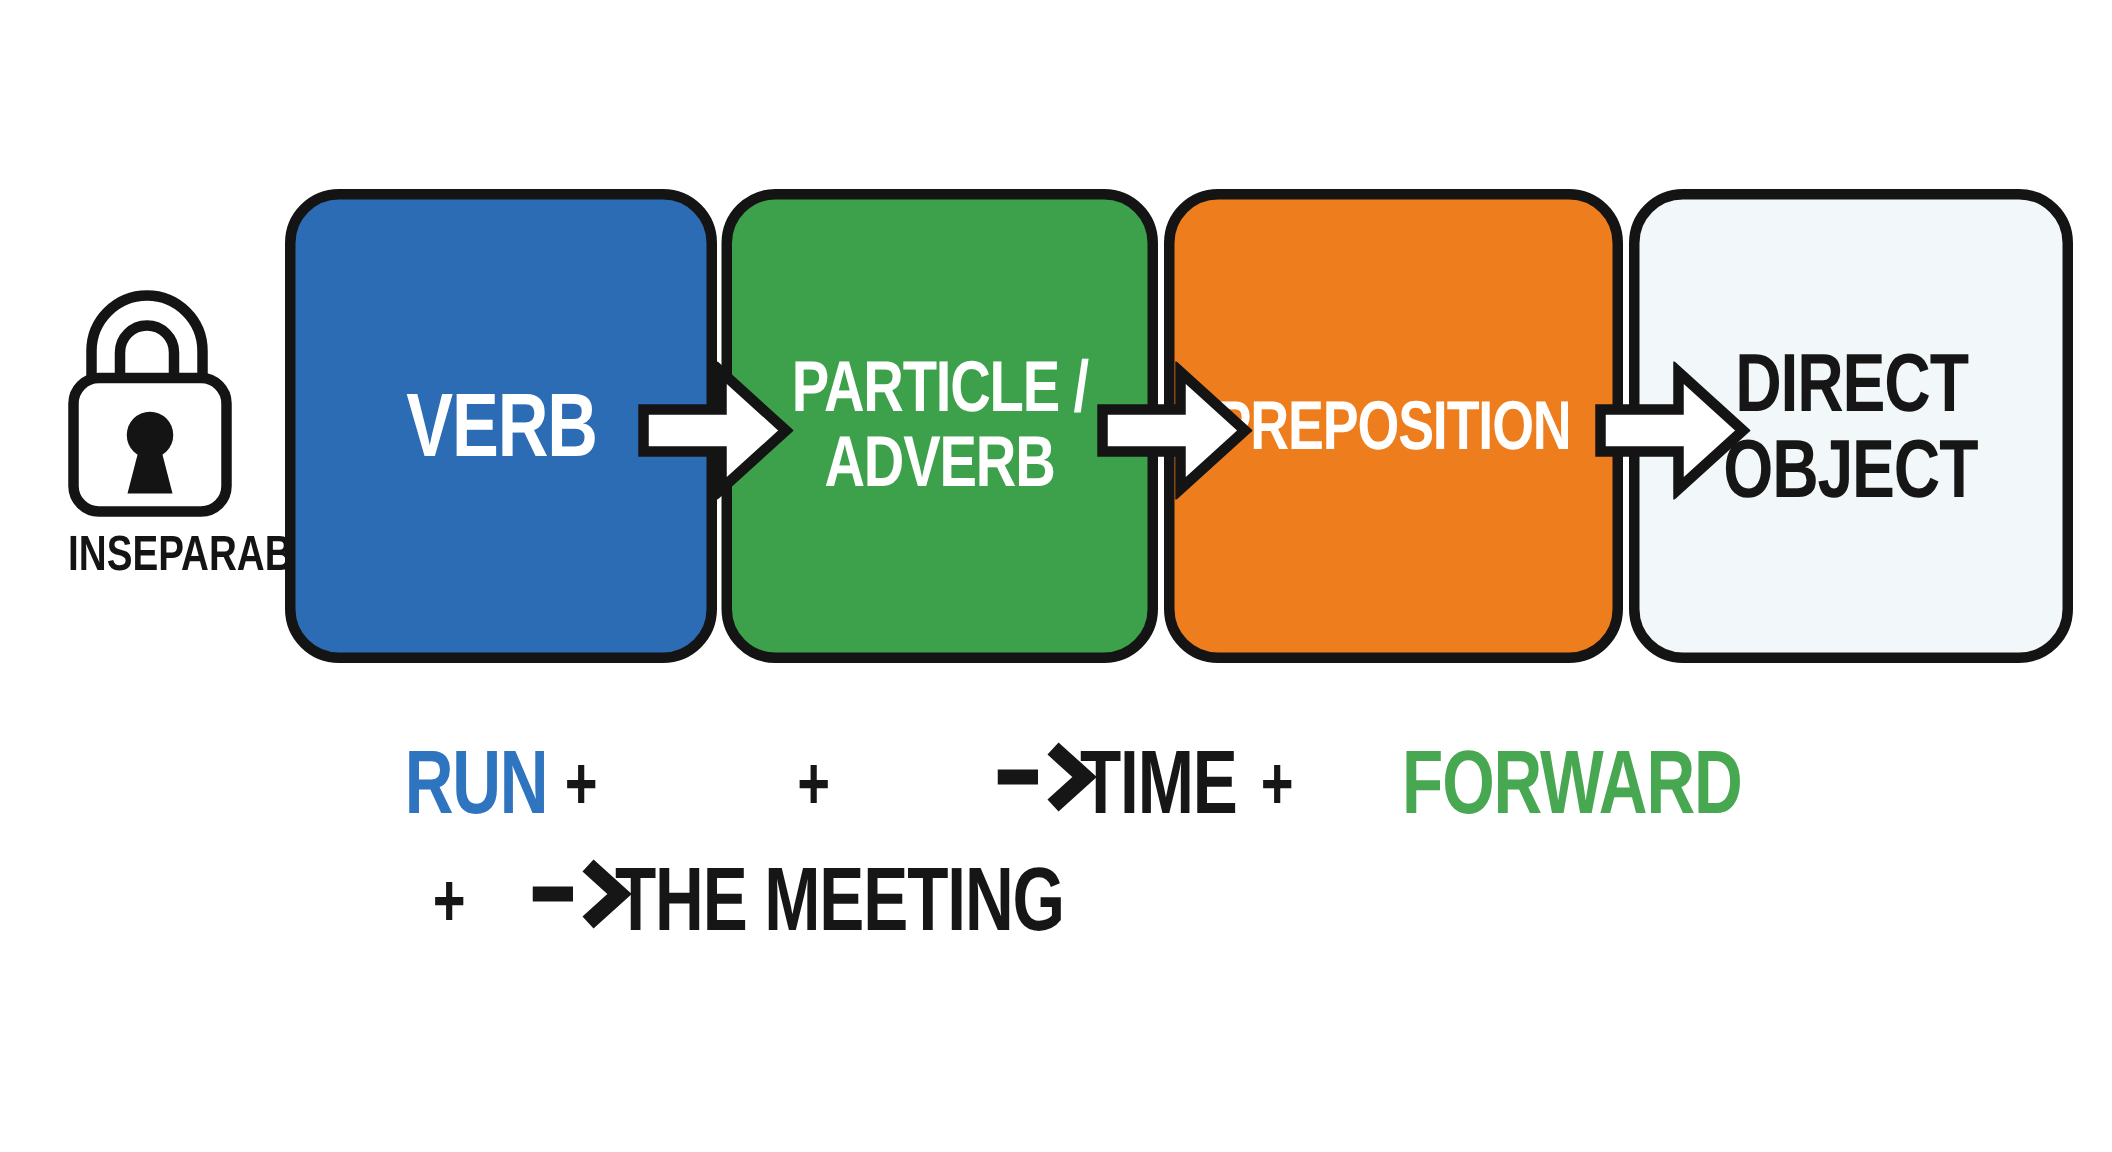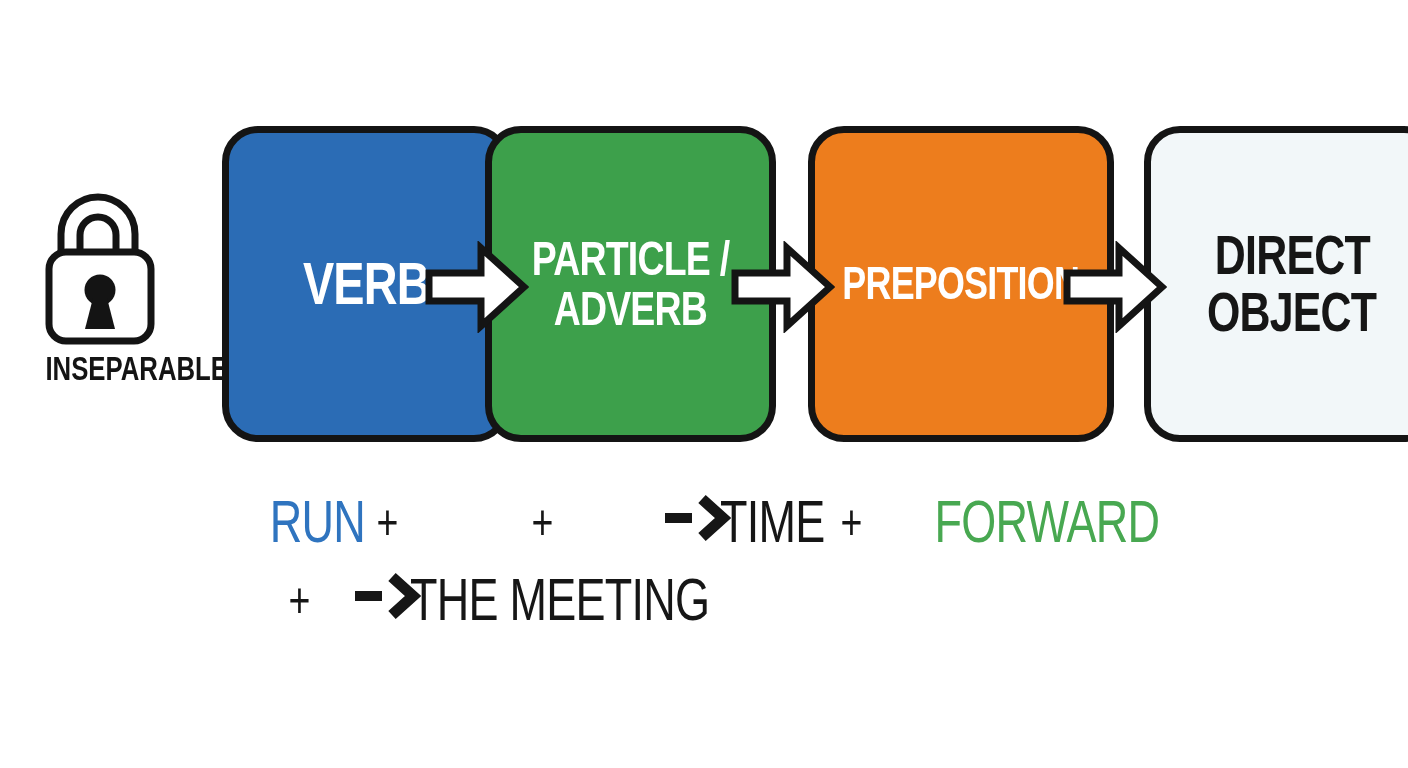--- a/index.html
+++ b/index.html
@@ -46,36 +46,35 @@
     top: 126px;
     height: 316px;
     box-sizing: border-box;
     border: 7px solid var(--outline-black, #141414);
     border-radius: 36px;
     display: flex;
     flex-direction: column;
     align-items: center;
     justify-content: center;
     z-index: 1;
-    margin-left: 32px;
   }
   .box-line {
     font-weight: bold;
     line-height: 1.04;
     color: #ffffff;
     transform: scaleX(0.78);
     transform-origin: center center;
     white-space: nowrap;
     letter-spacing: -1px;
     text-align: center;
   }
   #box-verb        { left: 190px;  width: 288px; background: var(--verb-blue, #2B6CB5); }
-  #box-particle    { left: 453px;  width: 291px; background: var(--particle-green, #3DA04B); }
+  #box-particle    { left: 481px;  width: 291px; background: var(--particle-green, #3DA04B); }
   #box-preposition { left: 776px;  width: 306px; background: var(--preposition-orange, #ED7D1D); }
-  #box-object      { left: 1112px; width: 296px; background: var(--object-bg, #F2F7F9); }
+  #box-object      { left: 1086px; width: 296px; background: var(--object-bg, #F2F7F9); }
   #box-verb .box-line        { font-size: 60px; }
   #box-particle .box-line    { font-size: 48px; }
   #box-preposition .box-line { font-size: 46px; }
   #box-object .box-line      { font-size: 55px; color: var(--example-black, #161616); }
 
   .connector {
     position: absolute;
     top: 241px;
     z-index: 2;
   }
@@ -88,21 +87,21 @@
     position: absolute;
     left: 233px;
     top: 483px;
     display: grid;
     grid-template-columns: 132px 45px 265px 45px 85px 92px auto;
     grid-auto-rows: 78px;
     align-items: center;
   }
   .ex-cell {
     font-size: 60px;
-    font-weight: normal;
+    font-weight: bold;
     line-height: 1;
   }
   .c-verb     { justify-self: end; }
   .c-verb .cond { transform-origin: right center; }
   .c-plus     { justify-self: center; font-size: 50px; color: var(--example-black, #161616); }
   .c-particle { justify-self: center; }
   .c-prep     { justify-self: end; padding-right: 14px; }
   .c-prep .cond { transform-origin: right center; }
   .c-arrow    { justify-self: center; }
   .c-object   { justify-self: start; }

